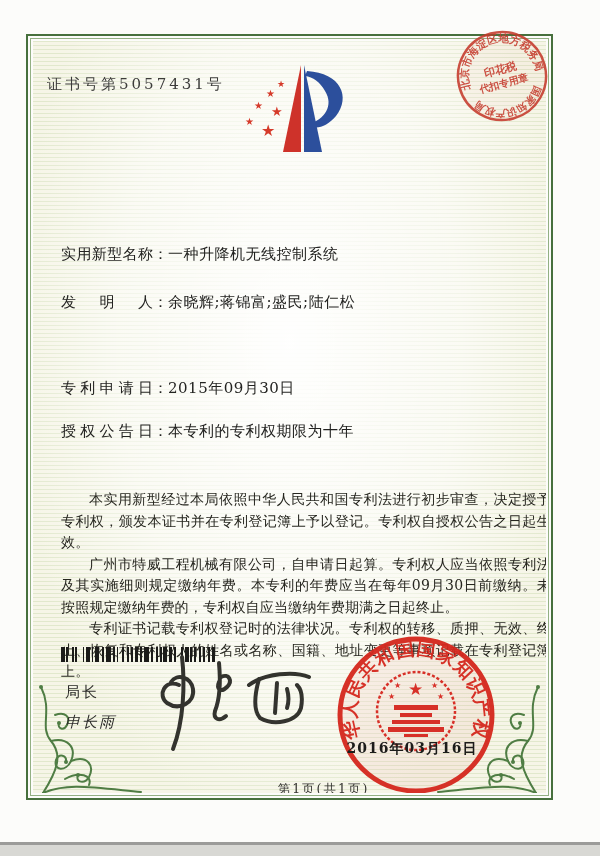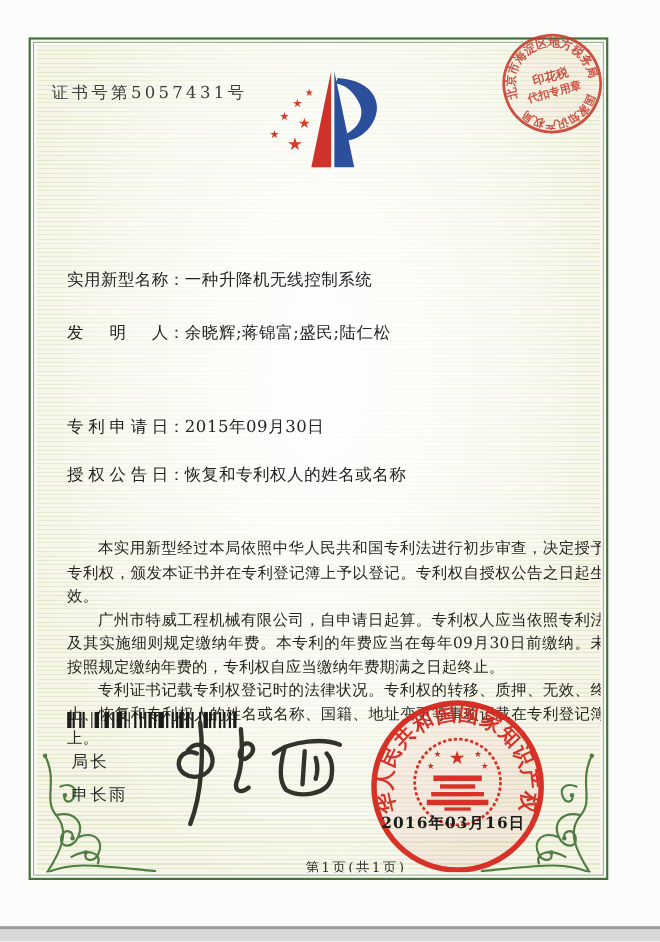--- a/index.html
+++ b/index.html
@@ -22,21 +22,21 @@
   .field{position:absolute;left:28px;font-size:15px;color:#232321;white-space:nowrap;}
   .flabel{display:inline-block;width:92px;text-align:justify;text-align-last:justify;vertical-align:baseline;}
   .fvalue{letter-spacing:.5px;}
   .f0{top:204px}.f1{top:252px}.f2{top:296px}.f3{top:338px}.f4{top:381px}.f5{top:424px}
 
   .body-text{position:absolute;left:28px;top:448px;width:490px;font-size:14px;line-height:21.5px;color:#26261f;text-align:justify;}
   .body-text p{margin:0;text-indent:2em;letter-spacing:.2px;}
 
   .barcode{position:absolute;left:28px;top:606px;width:156px;height:15px;display:flex;overflow:hidden;}
   .signer-title{position:absolute;left:32px;top:642px;font-size:15px;color:#2c2c2a;letter-spacing:2px;font-family:"DejaVu Sans","Liberation Sans",sans-serif;}
-  .signer-name{position:absolute;left:32px;top:672px;font-size:15px;color:#2c2c2a;letter-spacing:2px;font-family:"DejaVu Sans","Liberation Sans",sans-serif;}
+  .signer-name{position:absolute;left:32px;top:672px;font-size:15px;color:#2c2c2a;letter-spacing:2px;font-family:"DejaVu Sans","Liberation Sans",sans-serif;font-style:italic;}
   .signature{position:absolute;left:114px;top:608px;width:180px;height:108px;}
 
   .big-seal{position:absolute;left:301px;top:592px;width:164px;height:164px;opacity:.95;}
   .seal-date{position:absolute;left:304px;top:699px;width:150px;text-align:center;font-size:14px;font-weight:700;letter-spacing:1px;color:#1c1c1a;}
 
   .page-footer{position:absolute;left:0;top:740px;width:100%;text-align:center;font-size:12.5px;letter-spacing:2px;color:#33332f;padding-left:34px;}
 
   .flourish{position:absolute;width:112px;height:112px;}
   .flourish.bl{left:-2px;bottom:-2px;}
   .flourish.br{right:-2px;bottom:-2px;transform:scaleX(-1);}
@@ -98,21 +98,21 @@
             <text x="34" y="55" font-size="13">★</text>
             <text x="8" y="64" font-size="10">★</text>
             <text x="24" y="75" font-size="16">★</text>
           </g>
         </svg>
 
 
         <div class="field f0"><span class="flabel">实用新型名称</span><span>：</span><span class="fvalue">一种升降机无线控制系统</span></div>
         <div class="field f1"><span class="flabel">发明人</span><span>：</span><span class="fvalue">余晓辉;蒋锦富;盛民;陆仁松</span></div>
         <div class="field f3"><span class="flabel">专利申请日</span><span>：</span><span class="fvalue">2015年09月30日</span></div>
-        <div class="field f4"><span class="flabel">授权公告日</span><span>：</span><span class="fvalue">恢复和专利权人的姓名或名称</span></div>
+        <div class="field f4"><span class="flabel">授权公告日</span><span>：</span><span class="fvalue">本专利的专利权期限为十年</span></div>
 
         <div class="body-text">
           <p>本实用新型经过本局依照中华人民共和国专利法进行初步审查，决定授予专利权，颁发本证书并在专利登记簿上予以登记。专利权自授权公告之日起生效。</p>
           <p>广州市特威工程机械有限公司，自申请日起算。专利权人应当依照专利法及其实施细则规定缴纳年费。本专利的年费应当在每年09月30日前缴纳。未按照规定缴纳年费的，专利权自应当缴纳年费期满之日起终止。</p>
           <p>专利证书记载专利权登记时的法律状况。专利权的转移、质押、无效、终止、恢复和专利权人的姓名或名称、国籍、地址变更等事项记载在专利登记簿上。</p>
         </div>
 
         <div class="barcode">
             <span style="flex:2;background:#1b1b19"></span>
             <span style="flex:1;background:transparent"></span>

